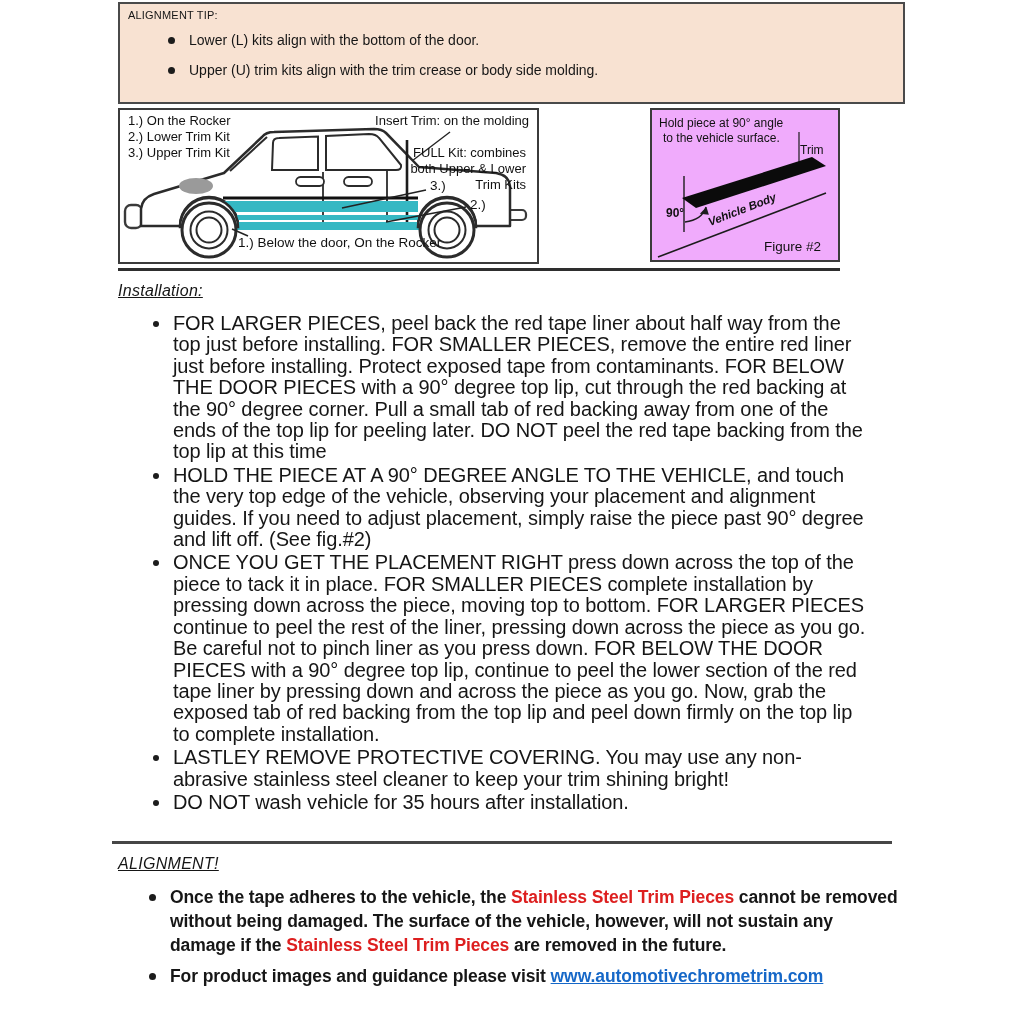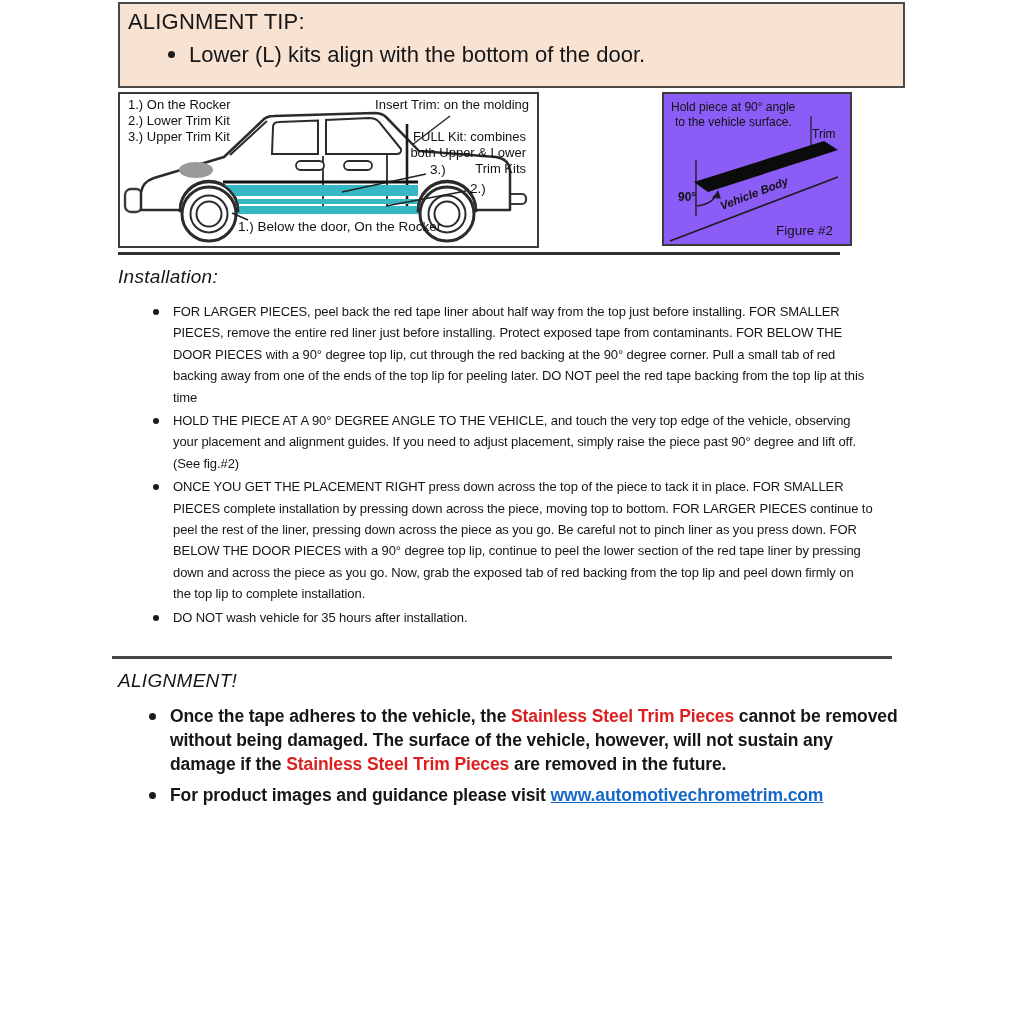--- a/index.html
+++ b/index.html
@@ -8,46 +8,46 @@
     font-family:"Liberation Sans","DejaVu Sans",sans-serif;color:#161616;
   }
   .page{position:relative;width:1024px;height:1024px;}
   .content{position:absolute;left:118px;top:2px;width:798px;}
 
   
   .tip-box{
     box-sizing:border-box;width:787px;border:2px solid #4a4a4a;
     background:var(--tip-bg,#f8e2d2);padding:5px 10px 12px 8px;
   }
-  .tip-title{font-size:22px;letter-spacing:.2px;}
+  .tip-title{font-size:11px;letter-spacing:.2px;}
   .tip-list{margin:9px 0 0 0;padding:0;list-style:none;}
   .tip-list li{
     position:relative;margin:0 0 9px 38px;padding-left:23px;
-    font-size:22px;line-height:21px;max-width:718px;
+    font-size:14px;line-height:21px;max-width:718px;
   }
   .tip-list li::before{content:"";position:absolute;left:2px;top:7px;width:7px;height:7px;border-radius:50%;background:#1c1c1c;}
 
   
-  .diagram-row{margin-top:4px;display:flex;align-items:flex-start;gap:12px;}
+  .diagram-row{margin-top:4px;display:flex;align-items:flex-start;}
   .car-box{box-sizing:border-box;width:421px;height:156px;border:2px solid #3b3b3b;background:#fff;}
-  .fig-box{box-sizing:border-box;width:190px;height:154px;border:2px solid #3b3b3b;background:#8b5cf6;margin-left:111px;}
+  .fig-box{box-sizing:border-box;width:190px;height:154px;border:2px solid #3b3b3b;background:#f0abfc;margin-left:111px;}
   svg text{fill:#111;}
 
   .hr1{width:722px;border-top:3px solid #2e2e2e;margin-top:4px;}
   .hr2{width:780px;border-top:3px solid #464646;margin-top:28px;margin-left:-6px;}
 
   .section-title{
-    display:inline-block;margin:11px 0 0 0;font-size:19px;font-style:italic;font-weight:400;
-    letter-spacing:.3px;
+    display:inline-block;margin:11px 0 0 0;font-size:16px;font-style:italic;font-weight:400;
+    text-decoration:underline;letter-spacing:.3px;
   }
 
   .install-list{margin:13px 0 0 0;padding:0;list-style:none;width:755px;}
   .install-list li{
     position:relative;margin:0 0 2px 32px;padding-left:23px;
-    font-size:13px;line-height:21.4px;letter-spacing:-0.1px;
+    font-size:20px;line-height:21.4px;letter-spacing:-0.1px;
   }
   .install-list li::before{content:"";position:absolute;left:3px;top:8px;width:6px;height:6px;border-radius:50%;background:#1c1c1c;}
 
   .important-list{margin:12px 0 0 0;padding:0;list-style:none;width:782px;}
   .important-list li{
     position:relative;margin:7px 0 2px 28px;padding-left:24px;
     font-size:17.5px;line-height:24px;font-weight:700;letter-spacing:-0.1px;
   }
   .important-list li::before{content:"";position:absolute;left:3px;top:9px;width:7px;height:7px;border-radius:50%;background:#1c1c1c;}
   .seg-red{color:var(--accent-red,#dd1f1f);}
@@ -57,20 +57,21 @@
 <body>
 
 <div class="page">
   <div class="content">
 
     
     <section class="tip-box">
       <div class="tip-title">ALIGNMENT TIP:</div>
       <ul class="tip-list">
         <li>Lower (L) kits align with the bottom of the door.</li>
+        <li>Upper (U) trim kits align with the trim crease or body side molding.</li>
       </ul>
     </section>
 
     
     <div class="diagram-row">
 
       <div class="car-box">
         <svg viewBox="0 0 417 152" width="417" height="152">
 
           <line x1="330" y1="22" x2="246" y2="86" stroke="#222" stroke-width="1.4"></line>
@@ -153,20 +154,21 @@
     </div>
 
     <div class="hr1"></div>
 
     
     <h2 class="section-title">Installation:</h2>
     <ul class="install-list">
       <li>FOR LARGER PIECES, peel back the red tape liner about half way from the top just before installing. FOR SMALLER PIECES, remove the entire red liner just before installing. Protect exposed tape from contaminants. FOR BELOW THE DOOR PIECES with a 90° degree top lip, cut through the red backing at the 90° degree corner. Pull a small tab of red backing away from one of the ends of the top lip for peeling later. DO NOT peel the red tape backing from the top lip at this time</li>
       <li>HOLD THE PIECE AT A 90° DEGREE ANGLE TO THE VEHICLE, and touch the very top edge of the vehicle, observing your placement and alignment guides. If you need to adjust placement, simply raise the piece past 90° degree and lift off. (See fig.#2)</li>
       <li>ONCE YOU GET THE PLACEMENT RIGHT press down across the top of the piece to tack it in place.  FOR SMALLER PIECES complete installation by pressing down across the piece, moving top to bottom. FOR LARGER PIECES continue to peel the rest of the liner, pressing down across the piece as you go. Be careful not to pinch liner as you press down. FOR BELOW THE DOOR PIECES with a 90° degree top lip, continue to peel the lower section of the red tape liner by pressing down and across the piece as you go. Now, grab the exposed tab of red backing from the top lip and peel down firmly on the top lip to complete installation.</li>
+      <li>LASTLEY REMOVE PROTECTIVE COVERING. You may use any non-abrasive stainless steel cleaner to keep your trim shining bright!</li>
       <li>DO NOT wash vehicle for 35 hours after installation.</li>
     </ul>
 
     <div class="hr2"></div>
 
     
     <h2 class="section-title">ALIGNMENT!</h2>
     <ul class="important-list">
       <li><span>Once the tape adheres to the vehicle, the </span><span class="seg-red">Stainless Steel Trim Pieces</span><span> cannot be removed without being damaged. The surface of the vehicle, however, will not sustain any damage if the </span><span class="seg-red">Stainless Steel Trim Pieces</span><span> are removed in the future.</span></li>
       <li><span>For product images and guidance please visit </span><span class="seg-link">www.automotivechrometrim.com</span></li>

